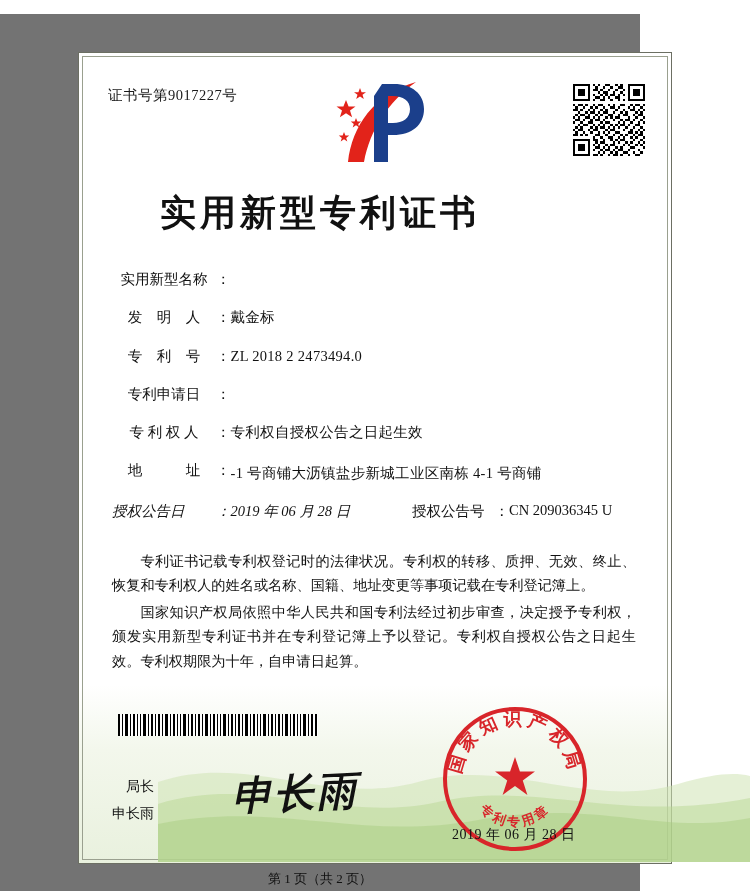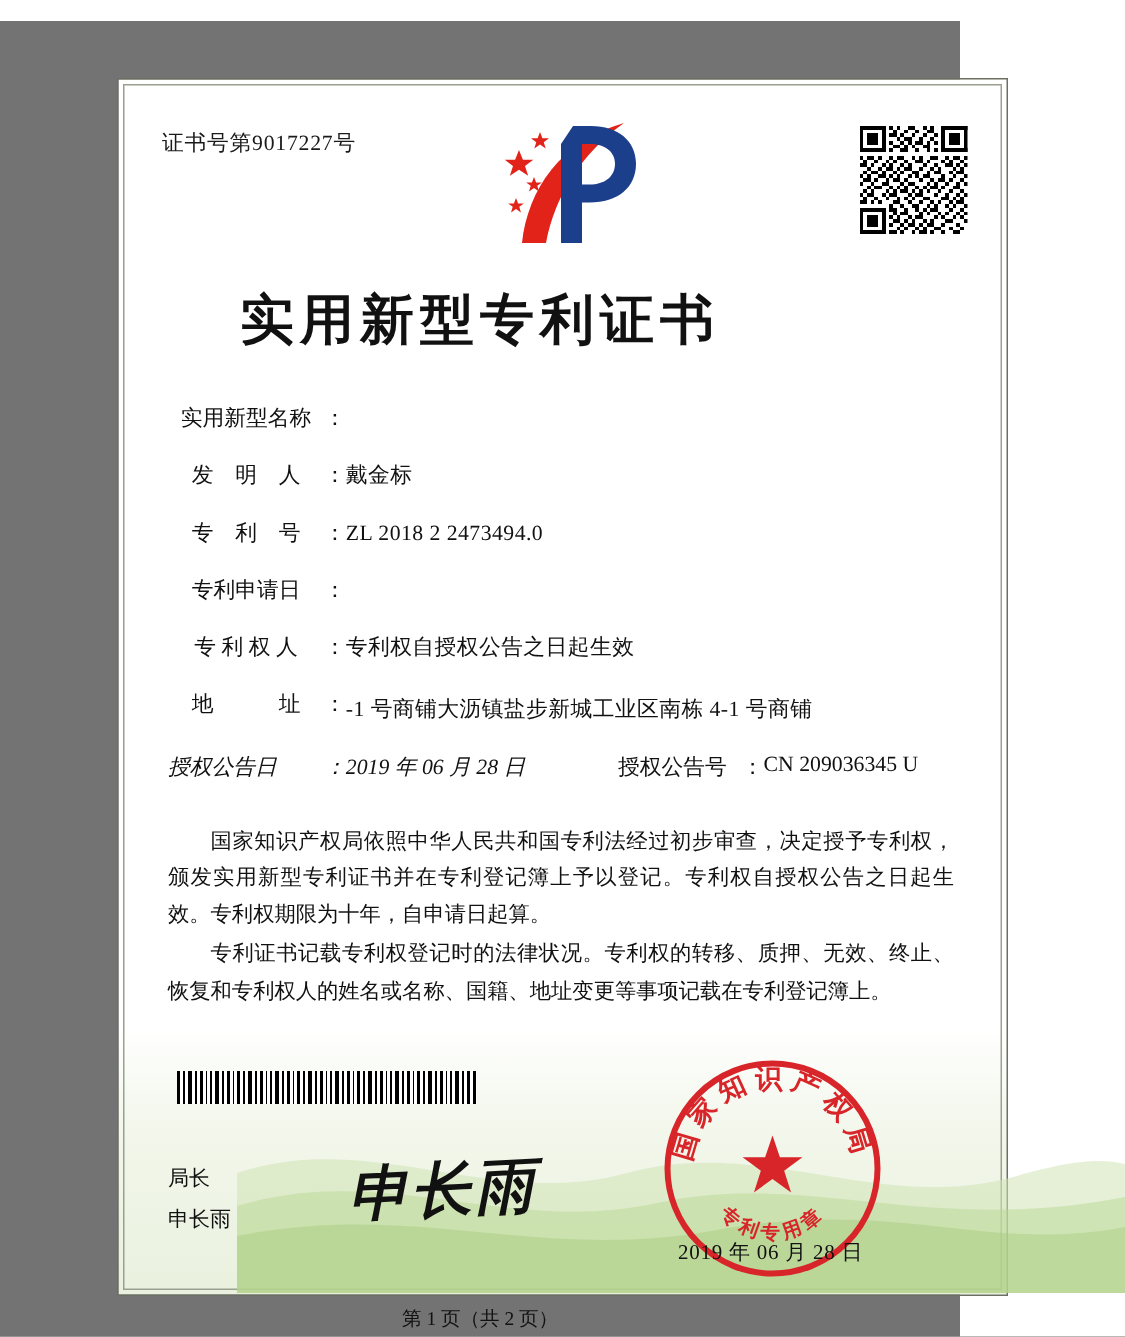--- a/index.html
+++ b/index.html
@@ -117,20 +117,21 @@
     position:absolute;
     left:118px;top:700px;
     width:200px;height:22px;
   }
   .sig-label{
     position:absolute;
     left:112px;top:760px;
     font-size:14px;
     line-height:1.9;
     color:#111;
+    text-align:right;
   }
   .handwriting{
     position:absolute;
     left:232px;top:752px;
     font-size:40px;
     font-family:"DejaVu Serif", serif;
     font-style:italic;
     font-weight:bold;
     color:#111;
     letter-spacing:2px;
@@ -494,22 +495,22 @@
       <span class="pub-right">
         <span class="lbl2">授权公告号</span>
         <span class="sep">：</span>
         <span>CN 209036345 U</span>
       </span>
     </div>
 
   </div>
 
   <div class="paras">
+    <p>专利证书记载专利权登记时的法律状况。专利权的转移、质押、无效、终止、恢复和专利权人的姓名或名称、国籍、地址变更等事项记载在专利登记簿上。</p>
     <p>国家知识产权局依照中华人民共和国专利法经过初步审查，决定授予专利权，颁发实用新型专利证书并在专利登记簿上予以登记。专利权自授权公告之日起生效。专利权期限为十年，自申请日起算。</p>
-    <p>专利证书记载专利权登记时的法律状况。专利权的转移、质押、无效、终止、恢复和专利权人的姓名或名称、国籍、地址变更等事项记载在专利登记簿上。</p>
   </div>
 
   <div class="barcode">
     <svg width="200" height="22" viewBox="0 0 200 22" shape-rendering="crispEdges">
       <rect width="200" height="22" fill="#fff"></rect>
       <g fill="#000">
         <rect x="0" y="0" width="2" height="22"></rect>
           <rect x="4" y="0" width="1" height="22"></rect>
         <rect x="7" y="0" width="3" height="22"></rect>
           <rect x="12" y="0" width="1" height="22"></rect>

